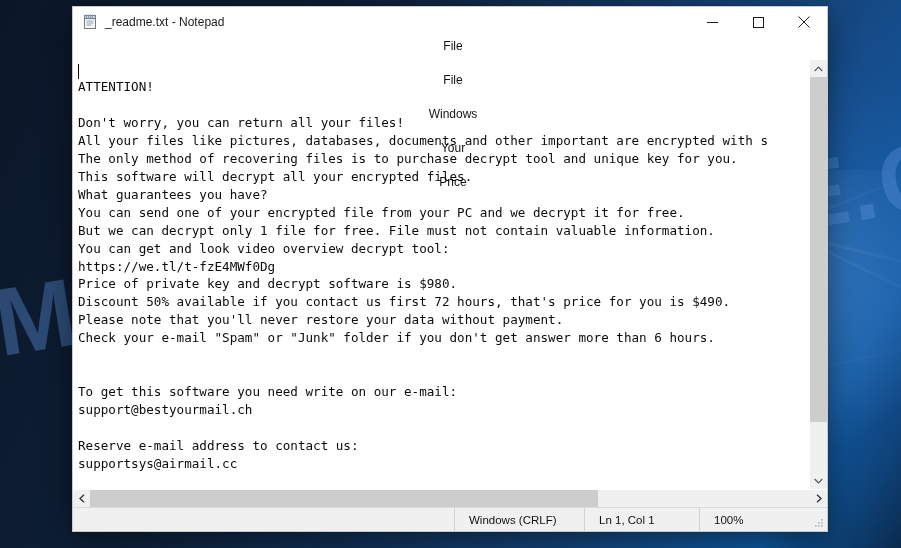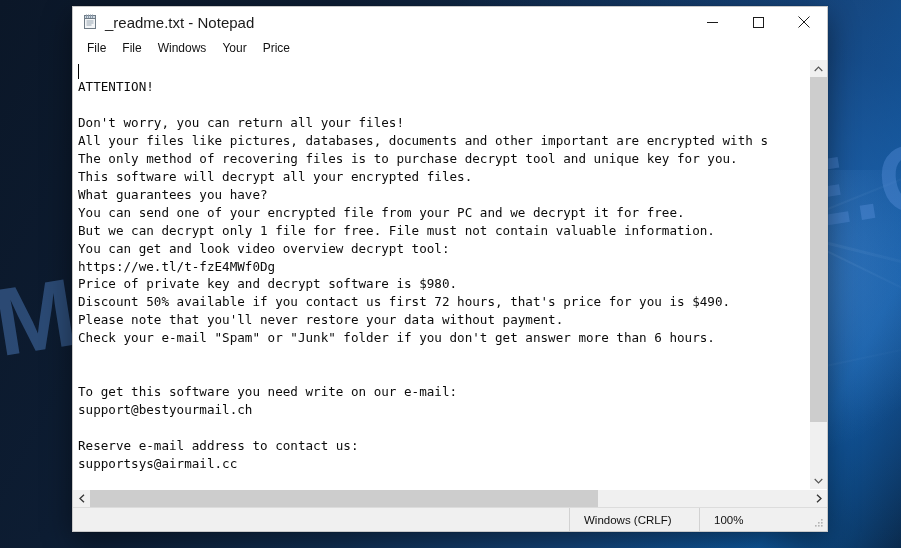--- a/index.html
+++ b/index.html
@@ -87,21 +87,21 @@
     align-items: center;
     padding-left: 9px;
     gap: 7px;
     flex: 1;
     overflow: hidden;
   }
   .np-icon {
     width: 16px; height: 16px; flex: none; display:block;
   }
   #title-text {
-    font-size: 15px;
+    font-size: 12px;
     color: #1b1b1b;
     white-space: nowrap;
   }
   #win-controls {
     display: flex;
     height: 30px;
   }
   .wbtn {
     width: 46px;
     height: 30px;
@@ -113,21 +113,22 @@
   .wbtn svg { display:block; }
 
   
   #menubar {
     height: 22px;
     min-height: 22px;
     background: #ffffff;
     display: flex;
     align-items: center;
     padding-left: 6px;
-    gap: 0px;
+    gap: 15px;
+    flex-direction: column;
   }
   .menu-item {
     font-size: 12px;
     color: #121212;
     padding: 2px 8px 3px 8px;
     line-height: 14px;
     white-space: nowrap;
   }
 
   
@@ -357,20 +358,21 @@
       <div class="sb-arrow right">
         <svg width="6" height="9" viewBox="0 0 6 9">
           <polyline points="1,0.7 5,4.5 1,8.3" fill="none" stroke="#333" stroke-width="1.3"></polyline>
         </svg>
       </div>
     </div>
 
     <div id="statusbar">
       <div id="status-spacer"></div>
       <div class="status-cell c1">Windows (CRLF)</div>
+      <div class="status-cell c2">Ln 1, Col 1</div>
       <div class="status-cell c3">100%</div>
       <div id="grip">
         <svg width="11" height="11" viewBox="0 0 11 11">
           <g fill="#b4b4b4">
             <rect x="8" y="2" width="1.6" height="1.6"></rect>
             <rect x="5" y="5" width="1.6" height="1.6"></rect>
             <rect x="8" y="5" width="1.6" height="1.6"></rect>
             <rect x="2" y="8" width="1.6" height="1.6"></rect>
             <rect x="5" y="8" width="1.6" height="1.6"></rect>
             <rect x="8" y="8" width="1.6" height="1.6"></rect>

